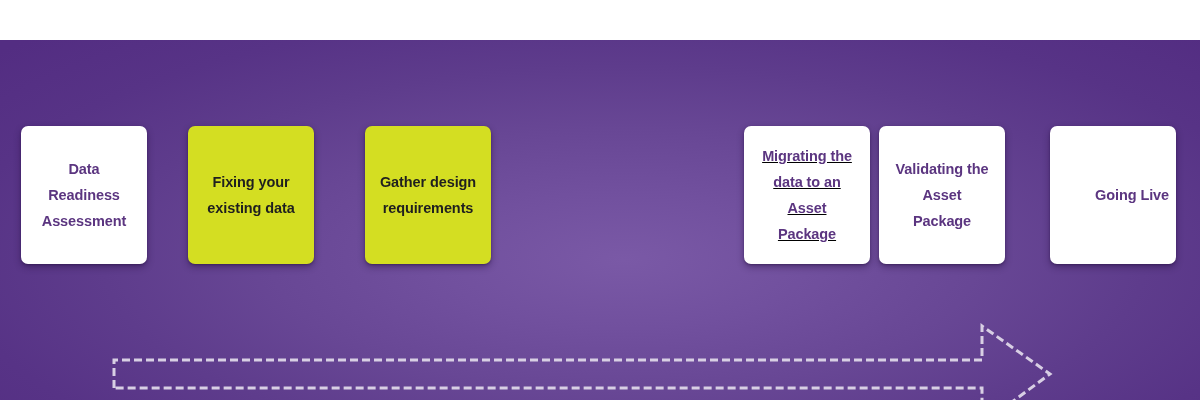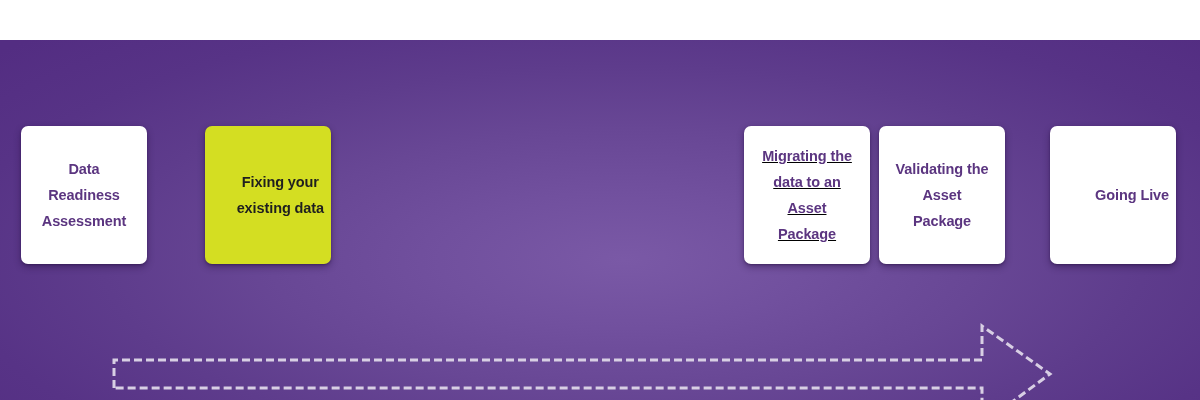--- a/index.html
+++ b/index.html
@@ -87,25 +87,29 @@
 <div id="stage">
 
   <div id="card-row">
 
     <div class="step-card white" style="left:21px;">
       <span class="step-label">Data
 Readiness
 Assessment</span>
     </div>
 
-    <div class="step-card yellow" style="left:205px;justify-content:flex-end;">
+    <div class="step-card yellow" style="left:188px;">
       <span class="step-label">Fixing your
 existing data</span>
     </div>
 
+    <div class="step-card yellow" style="left:365px;">
+      <span class="step-label">Gather design
+requirements</span>
+    </div>
 
 
     <div class="step-card white" style="left:744px;text-decoration:underline;">
       <span class="step-label">Migrating the
 data to an
 Asset
 Package</span>
     </div>
 
     <div class="step-card white" style="left:879px;">

